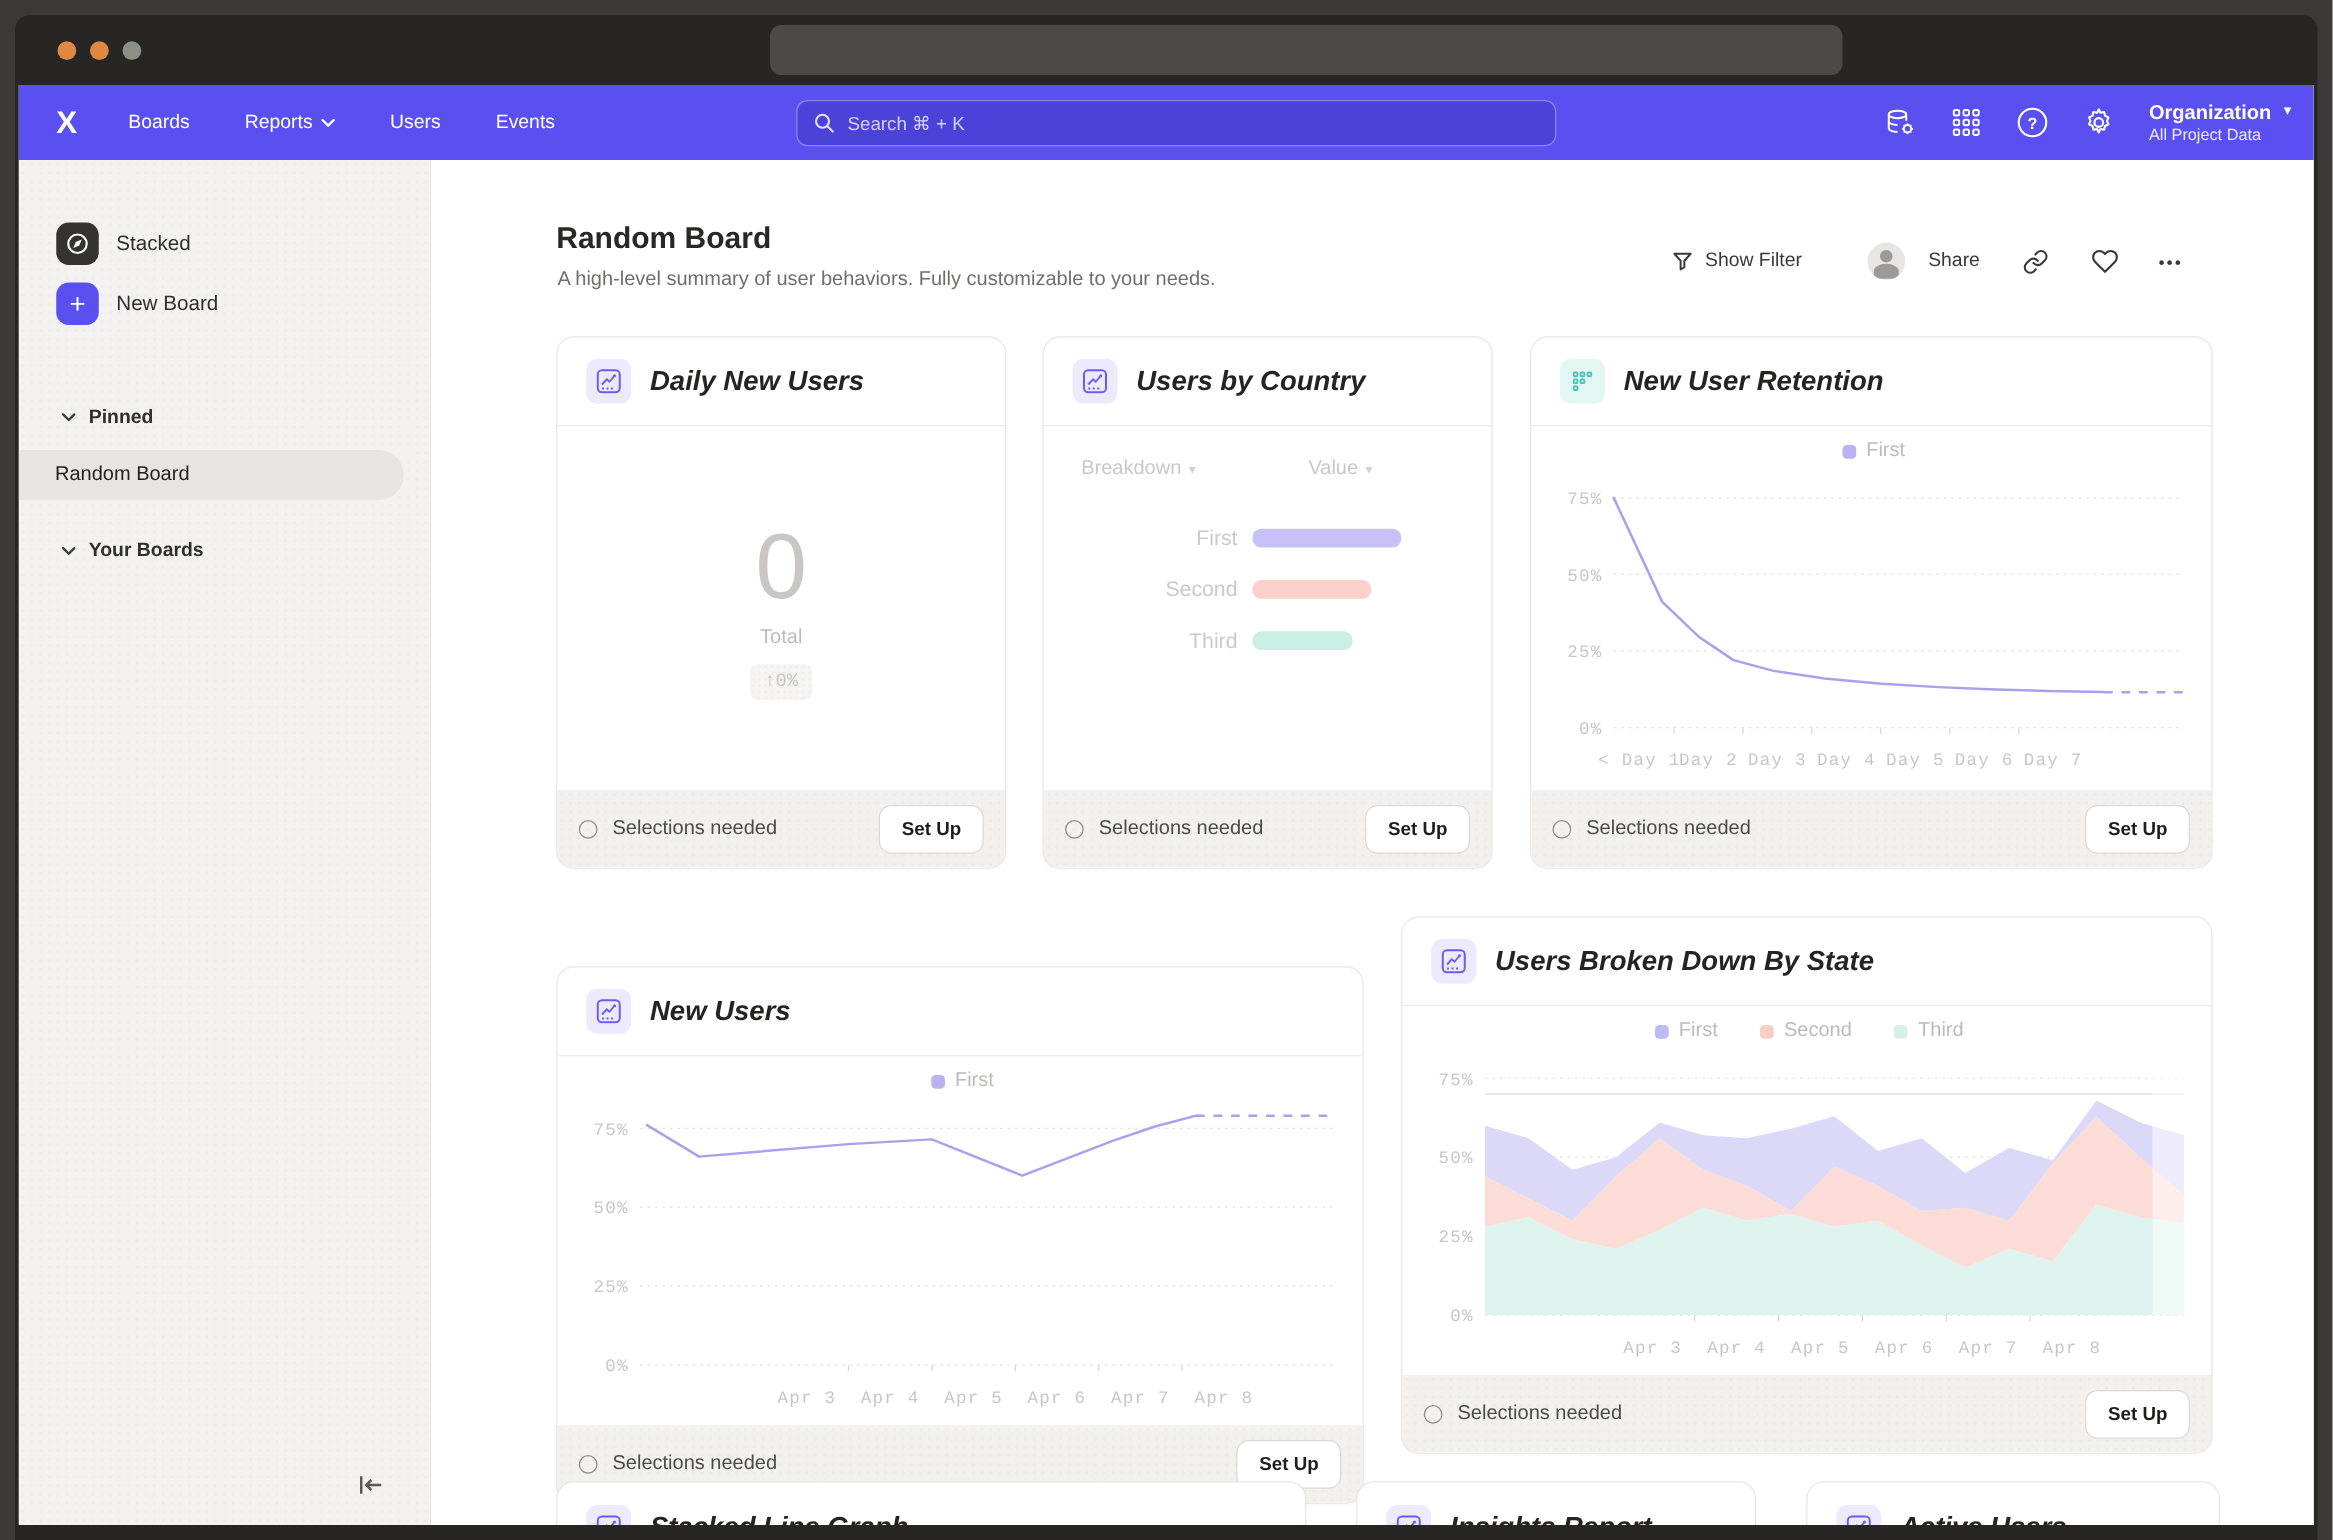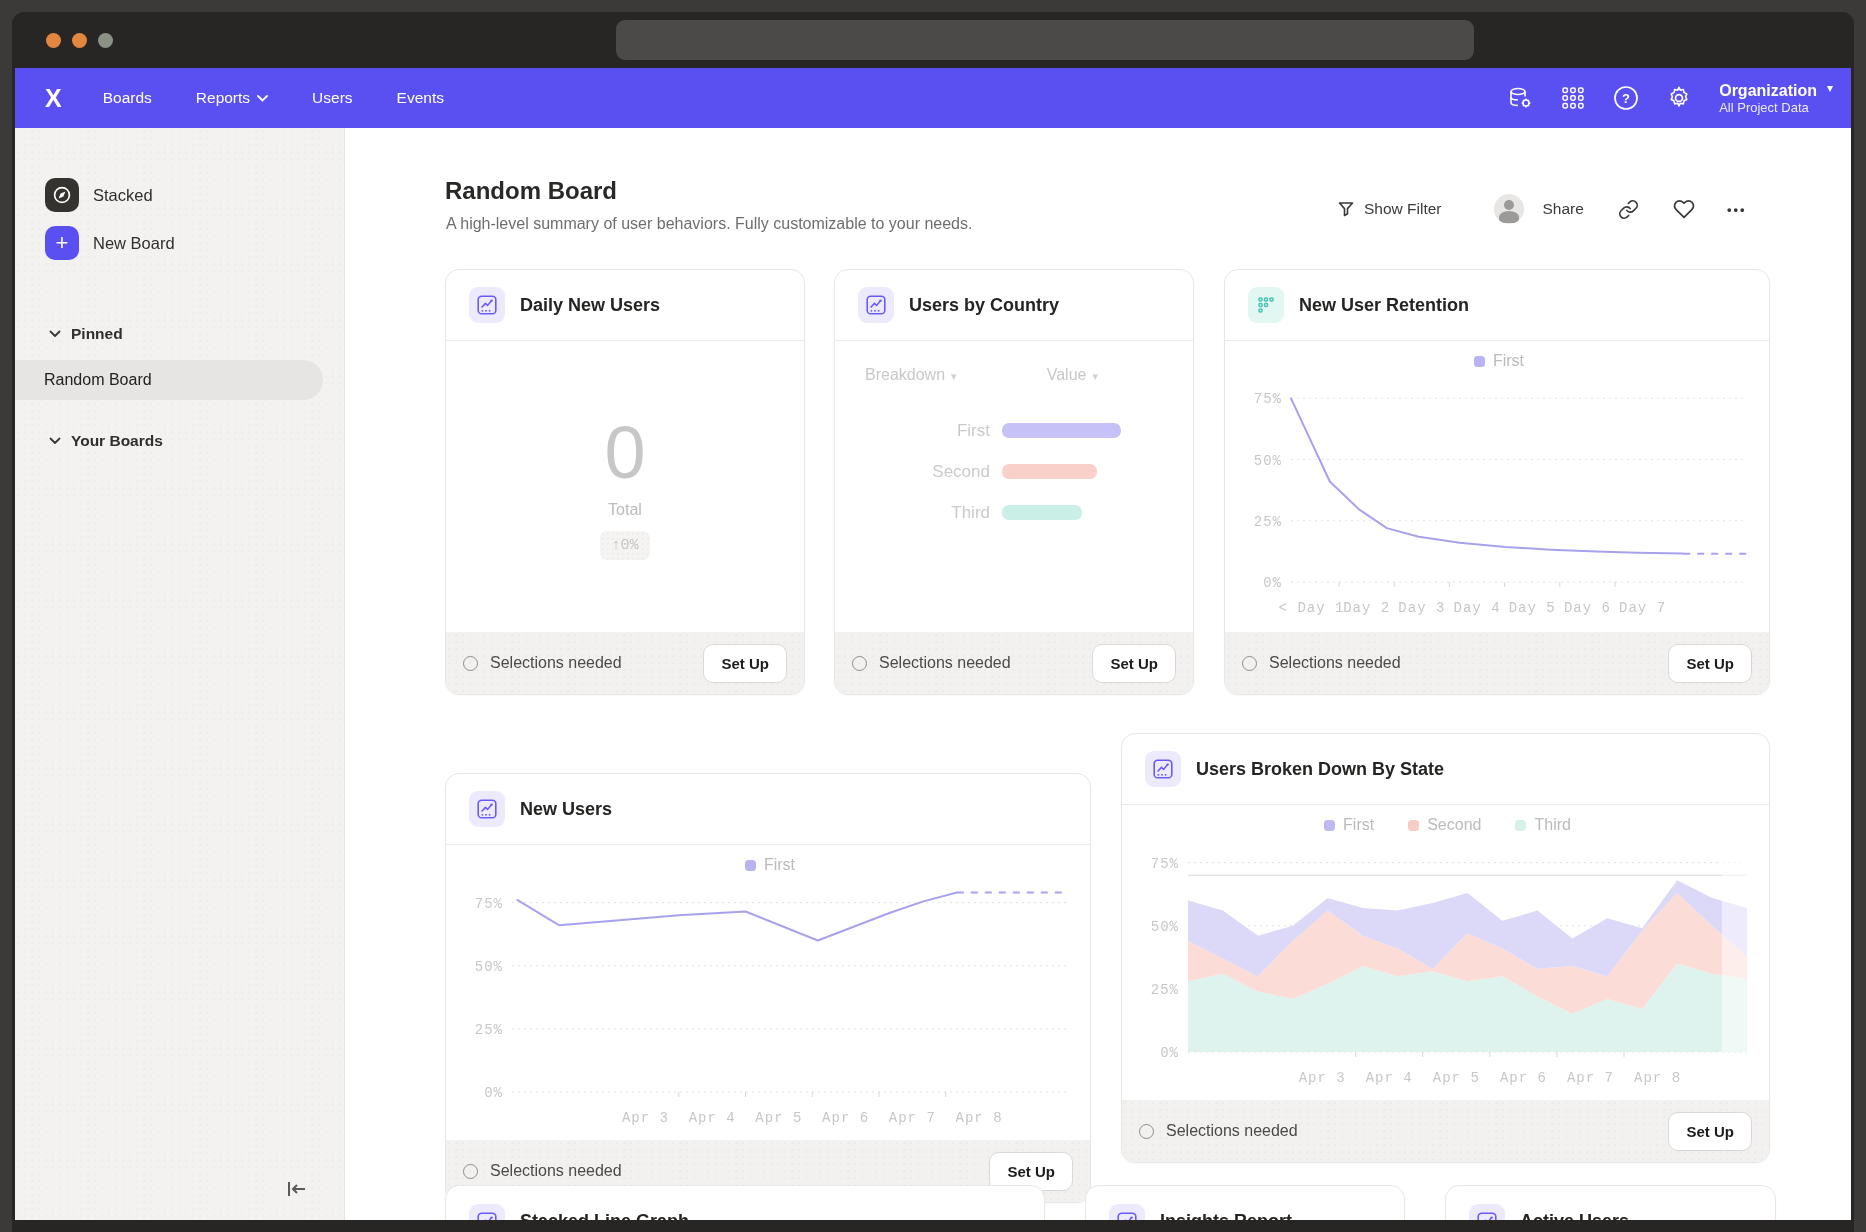--- a/index.html
+++ b/index.html
@@ -66,21 +66,21 @@
   .more-dots { margin-left:32px; font-size:13px; letter-spacing:2px; color:#3a3937; font-weight:700; }
 
   
   .card { position:absolute; background:#fff; border:1px solid #e8e7e5; border-radius:14px;
           box-shadow:0 1px 2px rgba(0,0,0,0.03); overflow:hidden; }
   .card-head { height:71px; display:flex; align-items:center; gap:15px; padding-left:23px;
                border-bottom:1px solid #eceBe9; border-bottom:1px solid #ecebe9; }
   .card-tile { width:36px; height:36px; border-radius:9px; display:flex; align-items:center; justify-content:center; }
   .tile-chart { background:#edeafd; }
   .tile-ret { background:#e2f6f2; }
-  .card-title { font-size:18px; font-weight:700; color:#252422; }
+  .card-title { font-size:22px; font-weight:700; color:#252422;font-style:italic; }
   .card-foot { position:absolute; left:0; right:0; bottom:0; height:62px; background:#f2f1ef;
                background-image:radial-gradient(rgba(0,0,0,0.03) 1px, transparent 1px); background-size:7px 7px;
                display:flex; align-items:center; padding:0 17px; }
   .status-circ { width:15px; height:15px; border:1.6px solid #8f8e8c; border-radius:50%; }
   .status-txt { margin-left:12px; font-size:16px; color:#4b4a48; }
   .setup-btn { margin-left:auto; background:#fff; border:1px solid #d9d8d6; border-radius:10px;
                font-size:15px; font-weight:700; color:#1e1d1c; padding:10px 17px; font-family:inherit; }
 
   
   .metric-body { position:absolute; left:0; right:0; top:71px; bottom:62px;
@@ -136,20 +136,27 @@
             </svg>
         </div>
         <div class="nav-item">
           <span>Users</span>
         </div>
         <div class="nav-item">
           <span>Events</span>
         </div>
       </div>
 
+      <div class="searchbar">
+        <svg width="17" height="17" viewBox="0 0 17 17">
+          <circle cx="7" cy="7" r="5.2" fill="none" stroke="#e2e0fb" stroke-width="1.7"></circle>
+          <line x1="11" y1="11" x2="15.2" y2="15.2" stroke="#e2e0fb" stroke-width="1.7" stroke-linecap="round"></line>
+        </svg>
+        <span class="ph">Search ⌘ + K</span>
+      </div>
 
       <div class="nav-right">
         <div class="nav-ic">
           <svg width="25" height="24" viewBox="0 0 25 24">
             <ellipse cx="10" cy="5.5" rx="7" ry="3" fill="none" stroke="#fff" stroke-width="1.6"></ellipse>
             <path d="M3 5.5 v11 c0,1.7 3.1,3 7,3 M17 5.5 v5" fill="none" stroke="#fff" stroke-width="1.6"></path>
             <path d="M3 11 c0,1.7 3.1,3 7,3" fill="none" stroke="#fff" stroke-width="1.6"></path>
             <circle cx="18" cy="17" r="3" fill="none" stroke="#fff" stroke-width="1.6"></circle>
             <g stroke="#fff" stroke-width="1.4">
                 <line x1="18" y1="12.6" x2="18" y2="14"></line>

